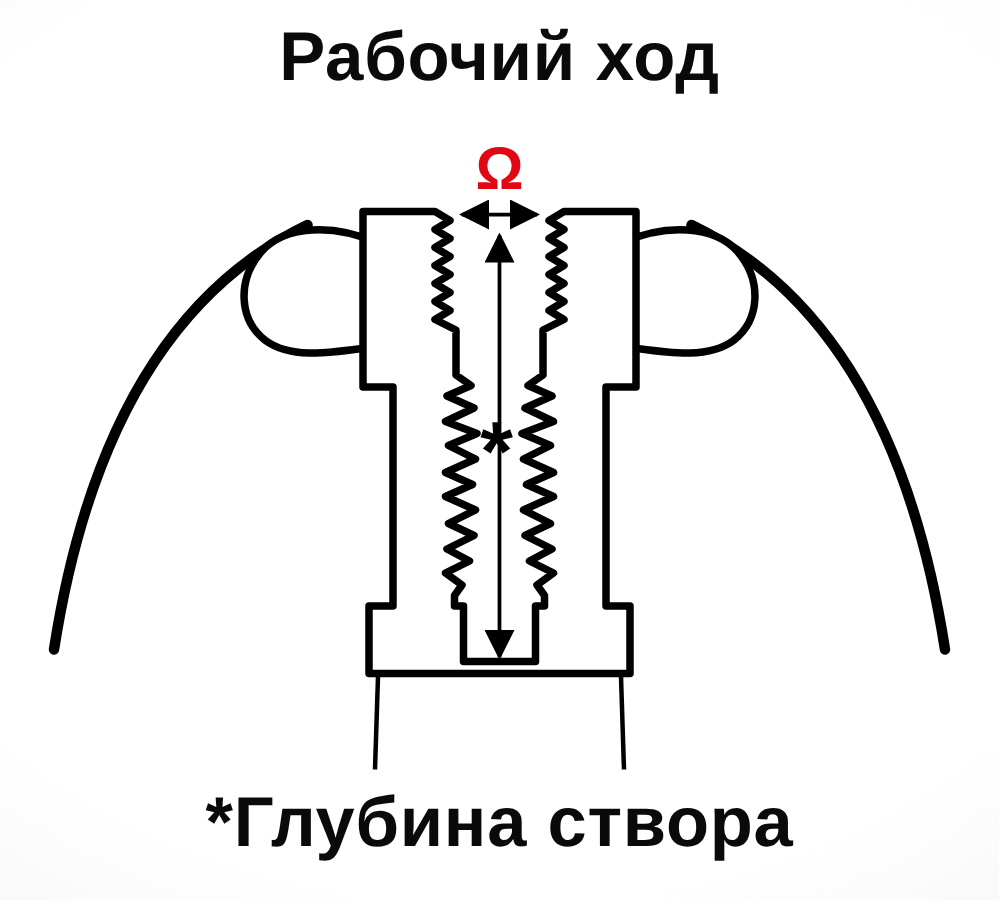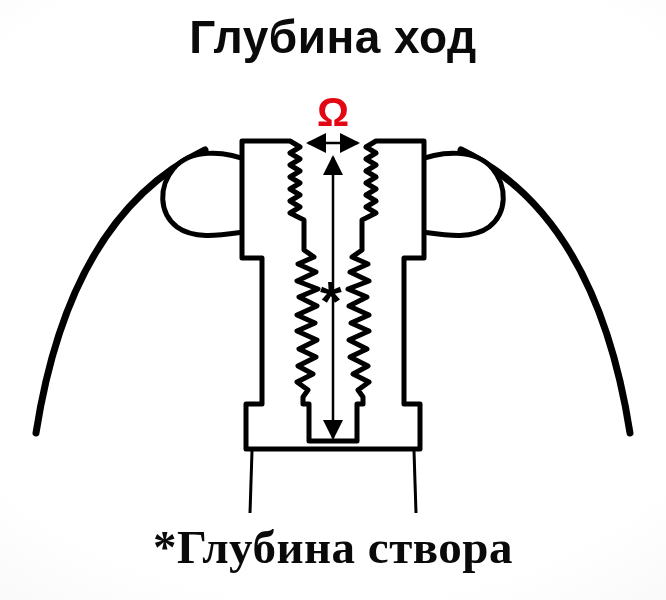--- a/index.html
+++ b/index.html
@@ -10,30 +10,29 @@
   }
   .title{
     position:absolute;top:10px;left:0;width:100%;
     text-align:center;font-size:46px;font-weight:bold;color:#0a0a0a;
     letter-spacing:.5px;
   }
   .caption{
     position:absolute;top:520px;left:0;width:100%;
     text-align:center;font-size:47px;font-weight:bold;color:#0a0a0a;
     letter-spacing:.5px;
-    font-family:Liberation Serif, serif;
   }
   svg.diagram{position:absolute;left:0;top:0}
   .omega-text{font-family:"Liberation Sans",sans-serif;font-size:40px;font-weight:bold}
   .asterisk-text{font-family:"Liberation Sans",sans-serif;font-size:56px;font-weight:bold}
 </style>
 </head>
 <body>
 
-<div class="title">Глубина ход</div>
+<div class="title">Рабочий ход</div>
 
 <svg class="diagram" width="666" height="600" viewBox="0 0 666 600">
   <defs>
     <marker id="ah" viewBox="0 0 10 10" refX="9" refY="5" markerWidth="8" markerHeight="8" orient="auto-start-reverse">
       <path d="M0 0 L10 5 L0 10 z" fill="#000"></path>
     </marker>
   </defs>
 
   <path d="M 205 150 Q 70 215 36 433" fill="none" stroke="#000" stroke-width="7" stroke-linecap="round"></path>
   <path d="M 461 150 Q 596 215 630 433" fill="none" stroke="#000" stroke-width="7" stroke-linecap="round"></path>

